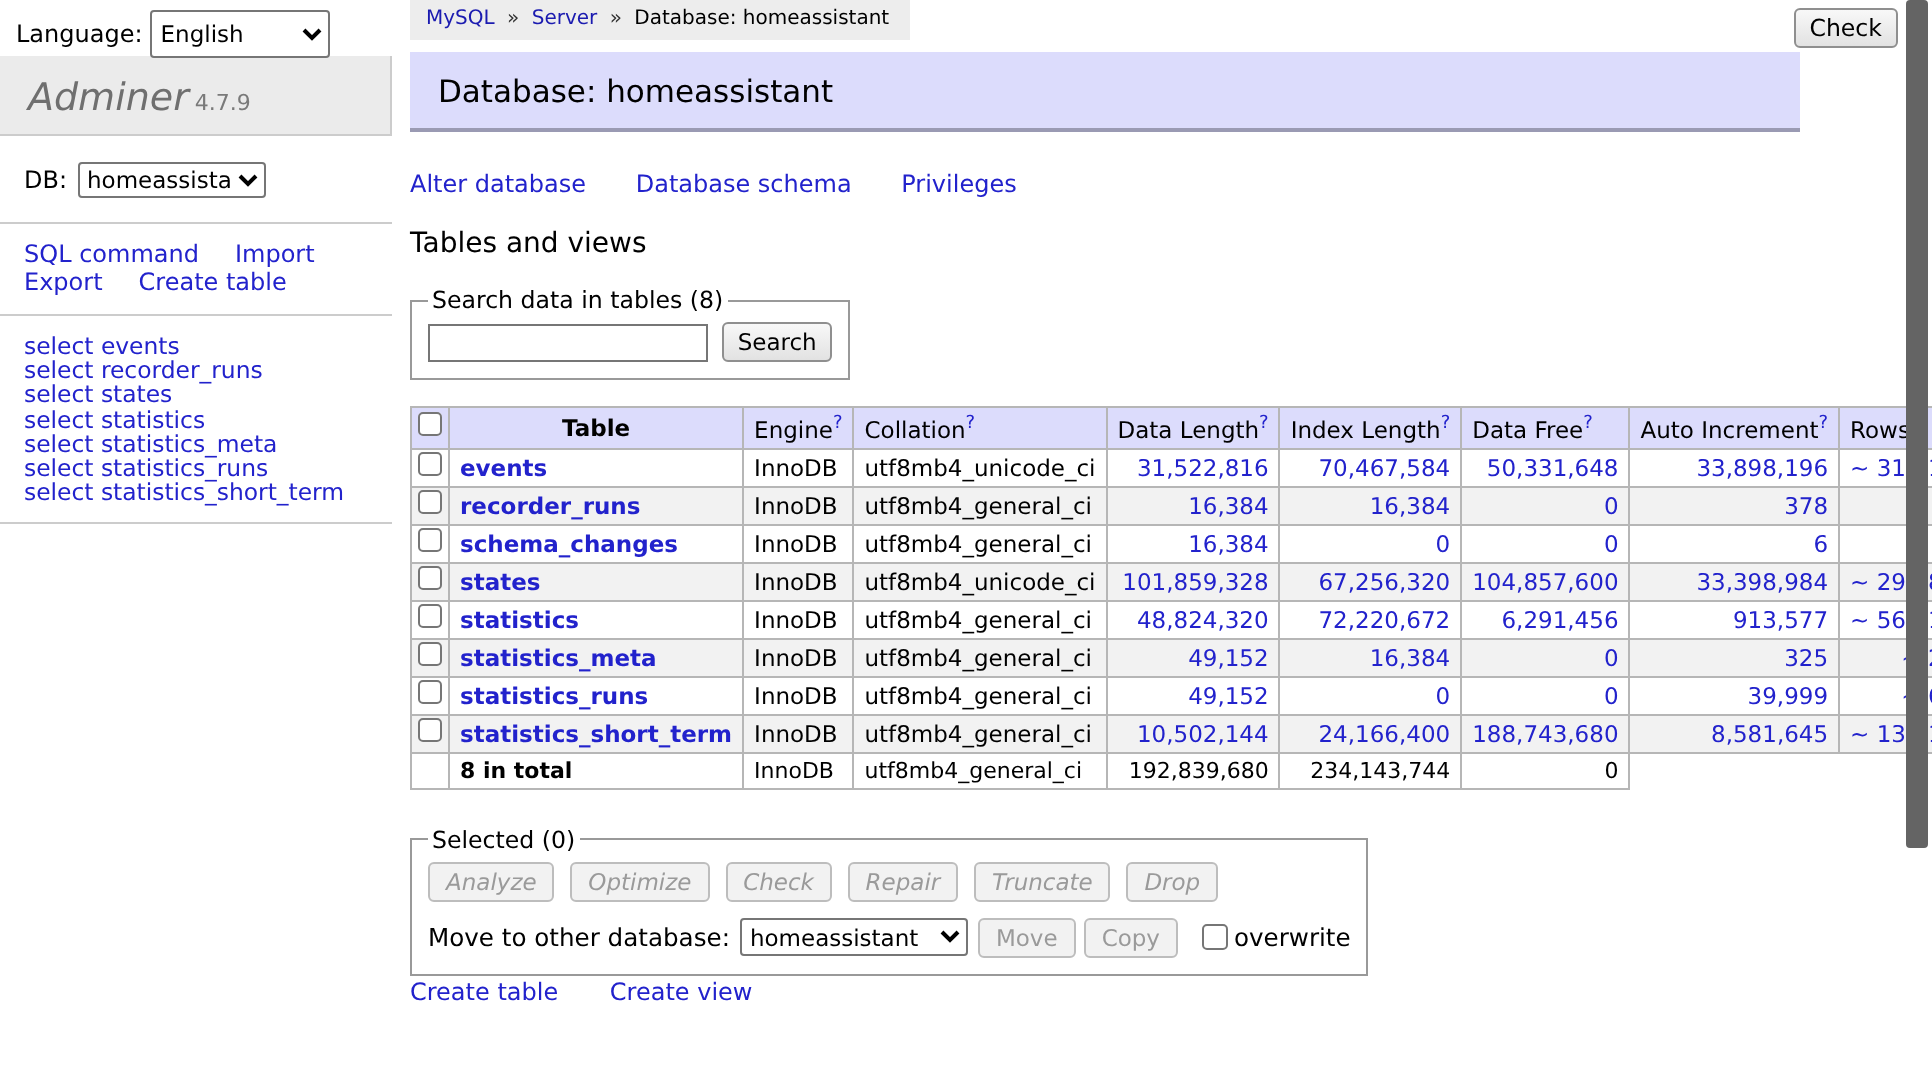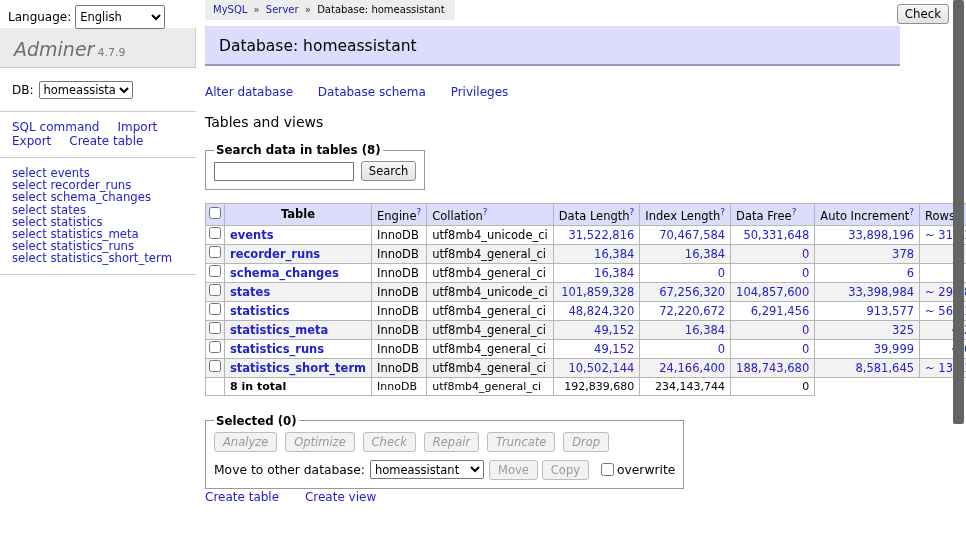--- a/index.html
+++ b/index.html
@@ -56,21 +56,21 @@
   .breadcrumb .sep{color:#333;margin:0 3px;}
   .breadcrumb a{color:#1b1bb0;}
   h2.page-title{
     background:var(--accent_bg);border-bottom:2px solid #9a9ab3;
     margin:6px 0 0;padding:11px 14px 9px;font-size:15.5px;font-weight:normal;width:695px;
   }
   .page-links{margin-top:19px;}
   .page-links a{margin-right:21px;}
   h3.section-heading{font-size:14px;font-weight:normal;margin:15px 0 0;}
   fieldset{border:1px solid #999;margin:13px 0 0;display:inline-block;padding:4px 8px 8px;}
-  legend{font-size:11.8px;padding:0 2px;font-weight:bold;}
+  legend{font-size:11.8px;padding:0 2px;}
   .search-box input[type=text]{width:140px;}
   .search-box button{margin-left:3px;padding:2px 7px;}
 
   table.db-tables{border-collapse:collapse;margin-top:13px;font-size:11.5px;}
   .db-tables th,.db-tables td{border:1px solid var(--border);padding:2px 5px;height:17px;}
   .db-tables thead th{background:var(--accent_bg);font-weight:normal;text-align:left;white-space:nowrap;}
   .db-tables thead th.table-col{font-weight:bold;text-align:center;}
   .db-tables sup a{font-size:9px;}
   .db-tables tbody tr:nth-child(even) td{background:var(--stripe);}
   .db-tables td.cb,.db-tables th.cb{width:20px;text-align:center;padding:1px 3px;}
@@ -116,21 +116,20 @@
   </div>
   <hr class="side-rule">
   <div class="cmd-links">
     <div><a>SQL command</a><a>Import</a></div>
     <div><a>Export</a><a>Create table</a></div>
   </div>
   <hr class="side-rule">
   <div class="tbl-links">
     <a>select events</a>
     <a>select recorder_runs</a>
-    <a>select schema_changes</a>
     <a>select states</a>
     <a>select statistics</a>
     <a>select statistics_meta</a>
     <a>select statistics_runs</a>
     <a>select statistics_short_term</a>
   </div>
   <hr class="side-rule">
 </div>
 
 <div class="content">

